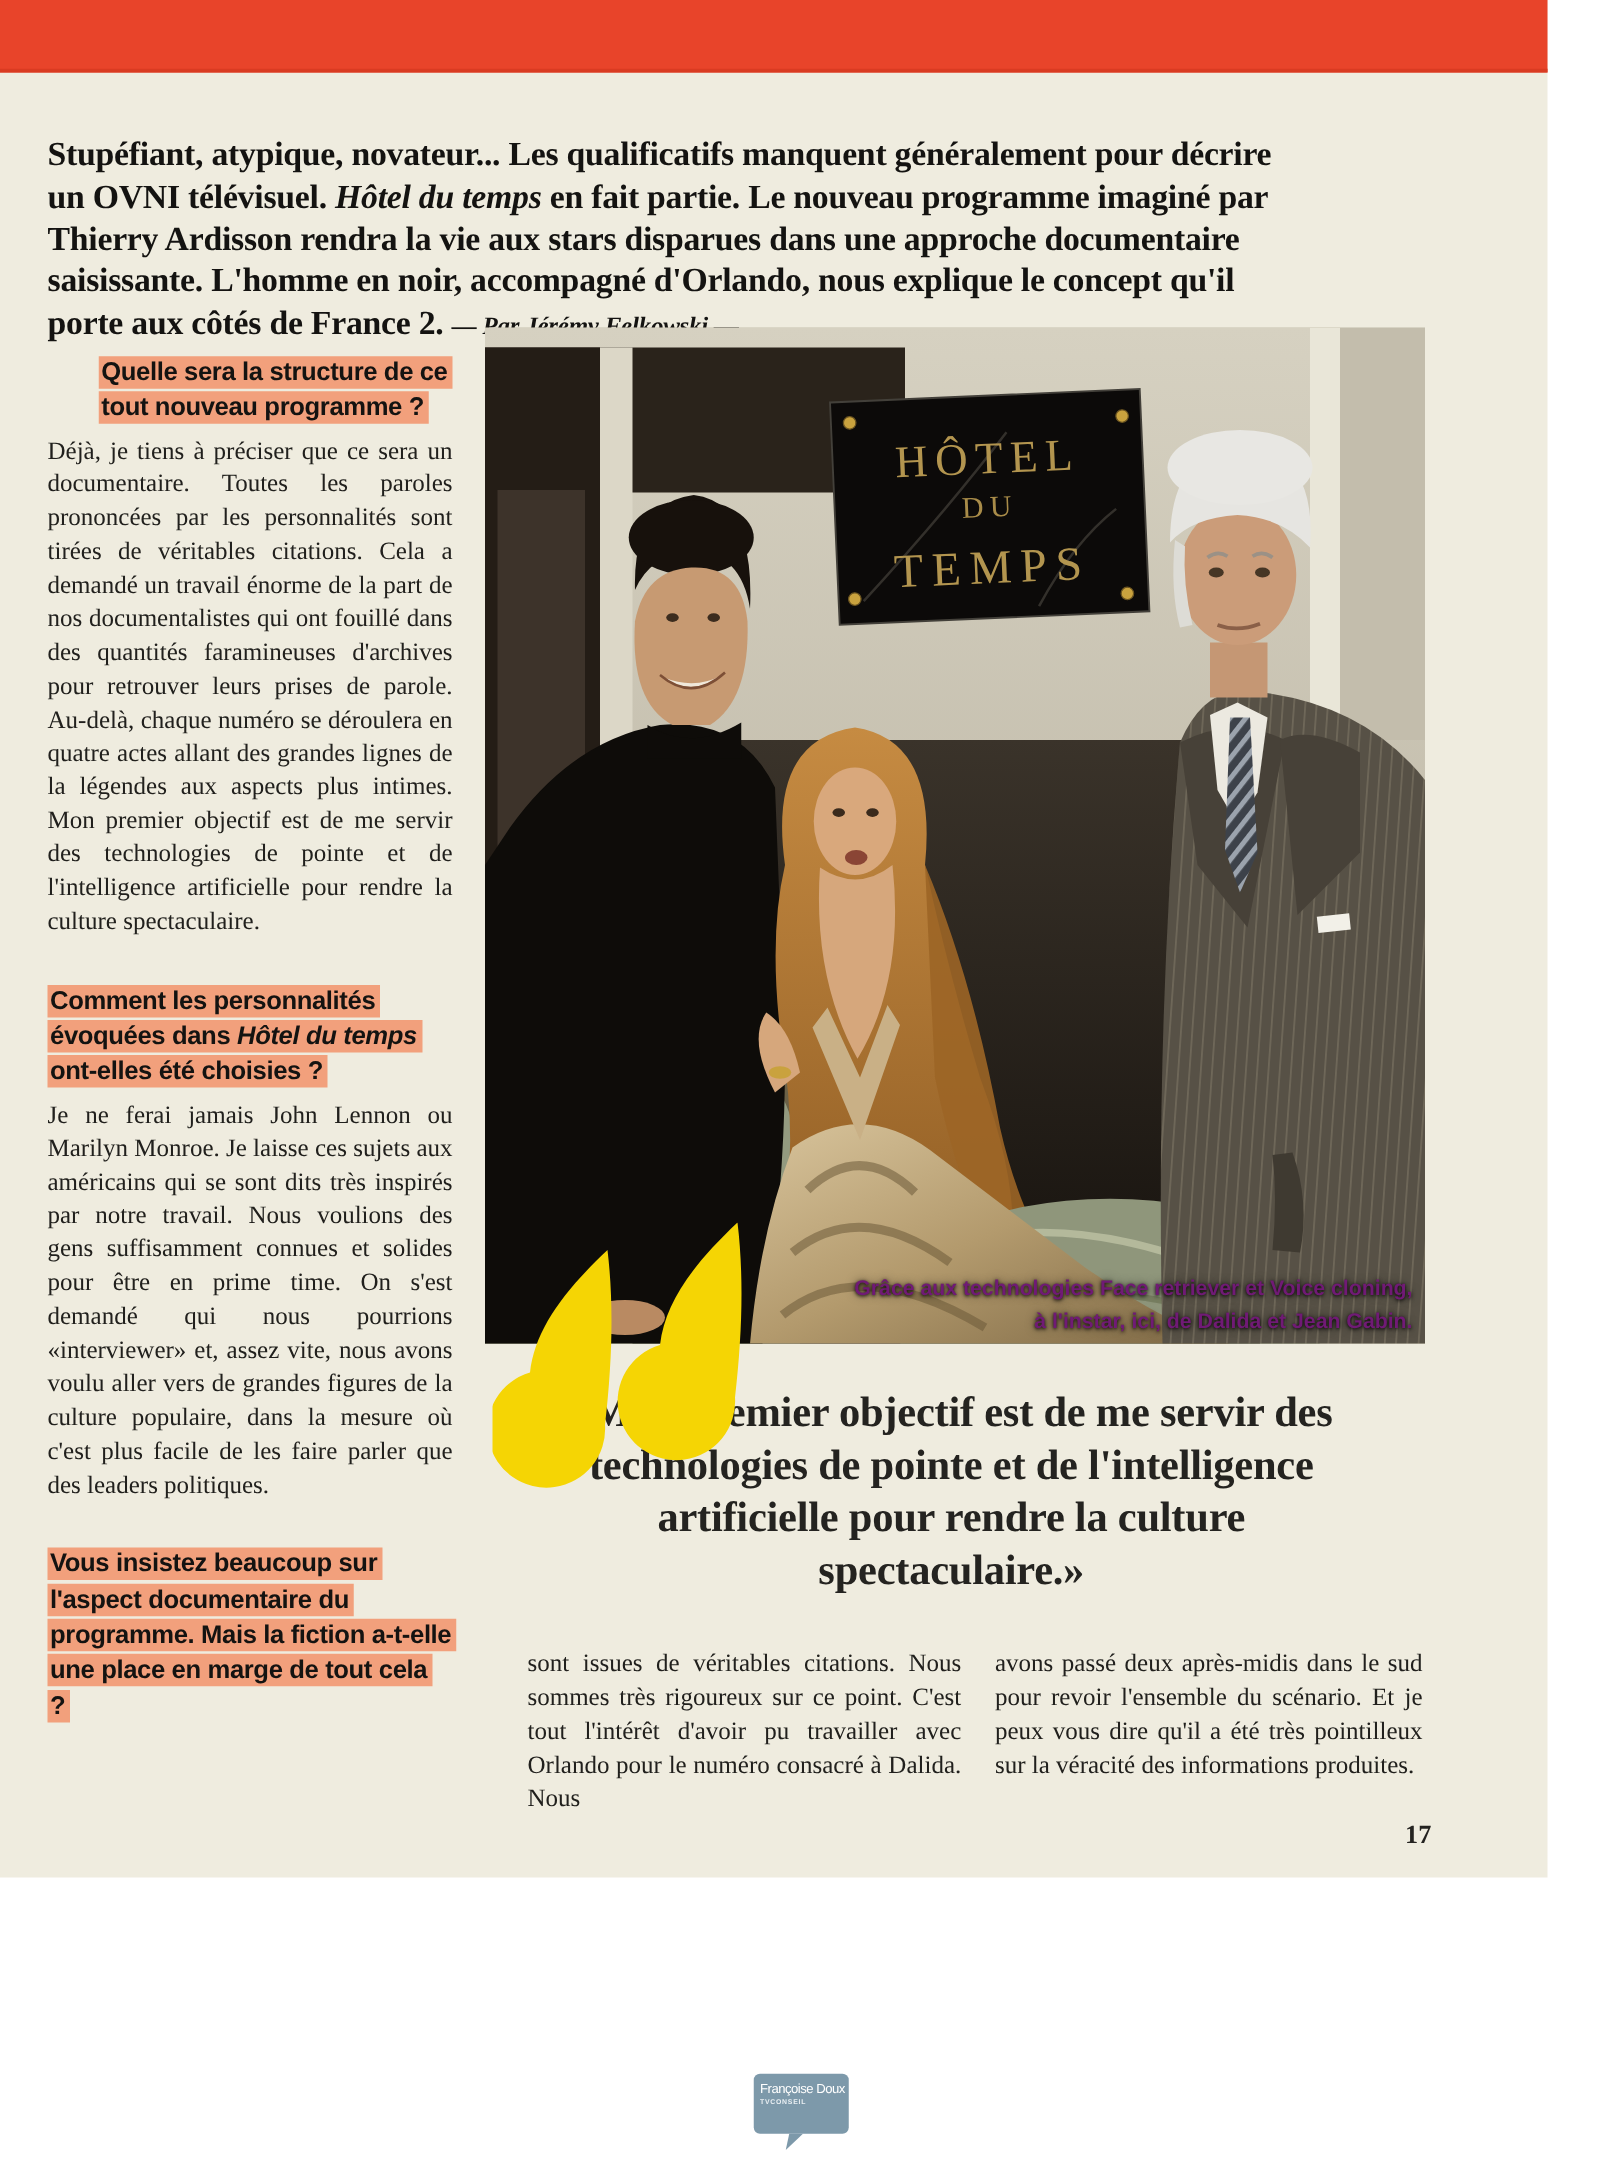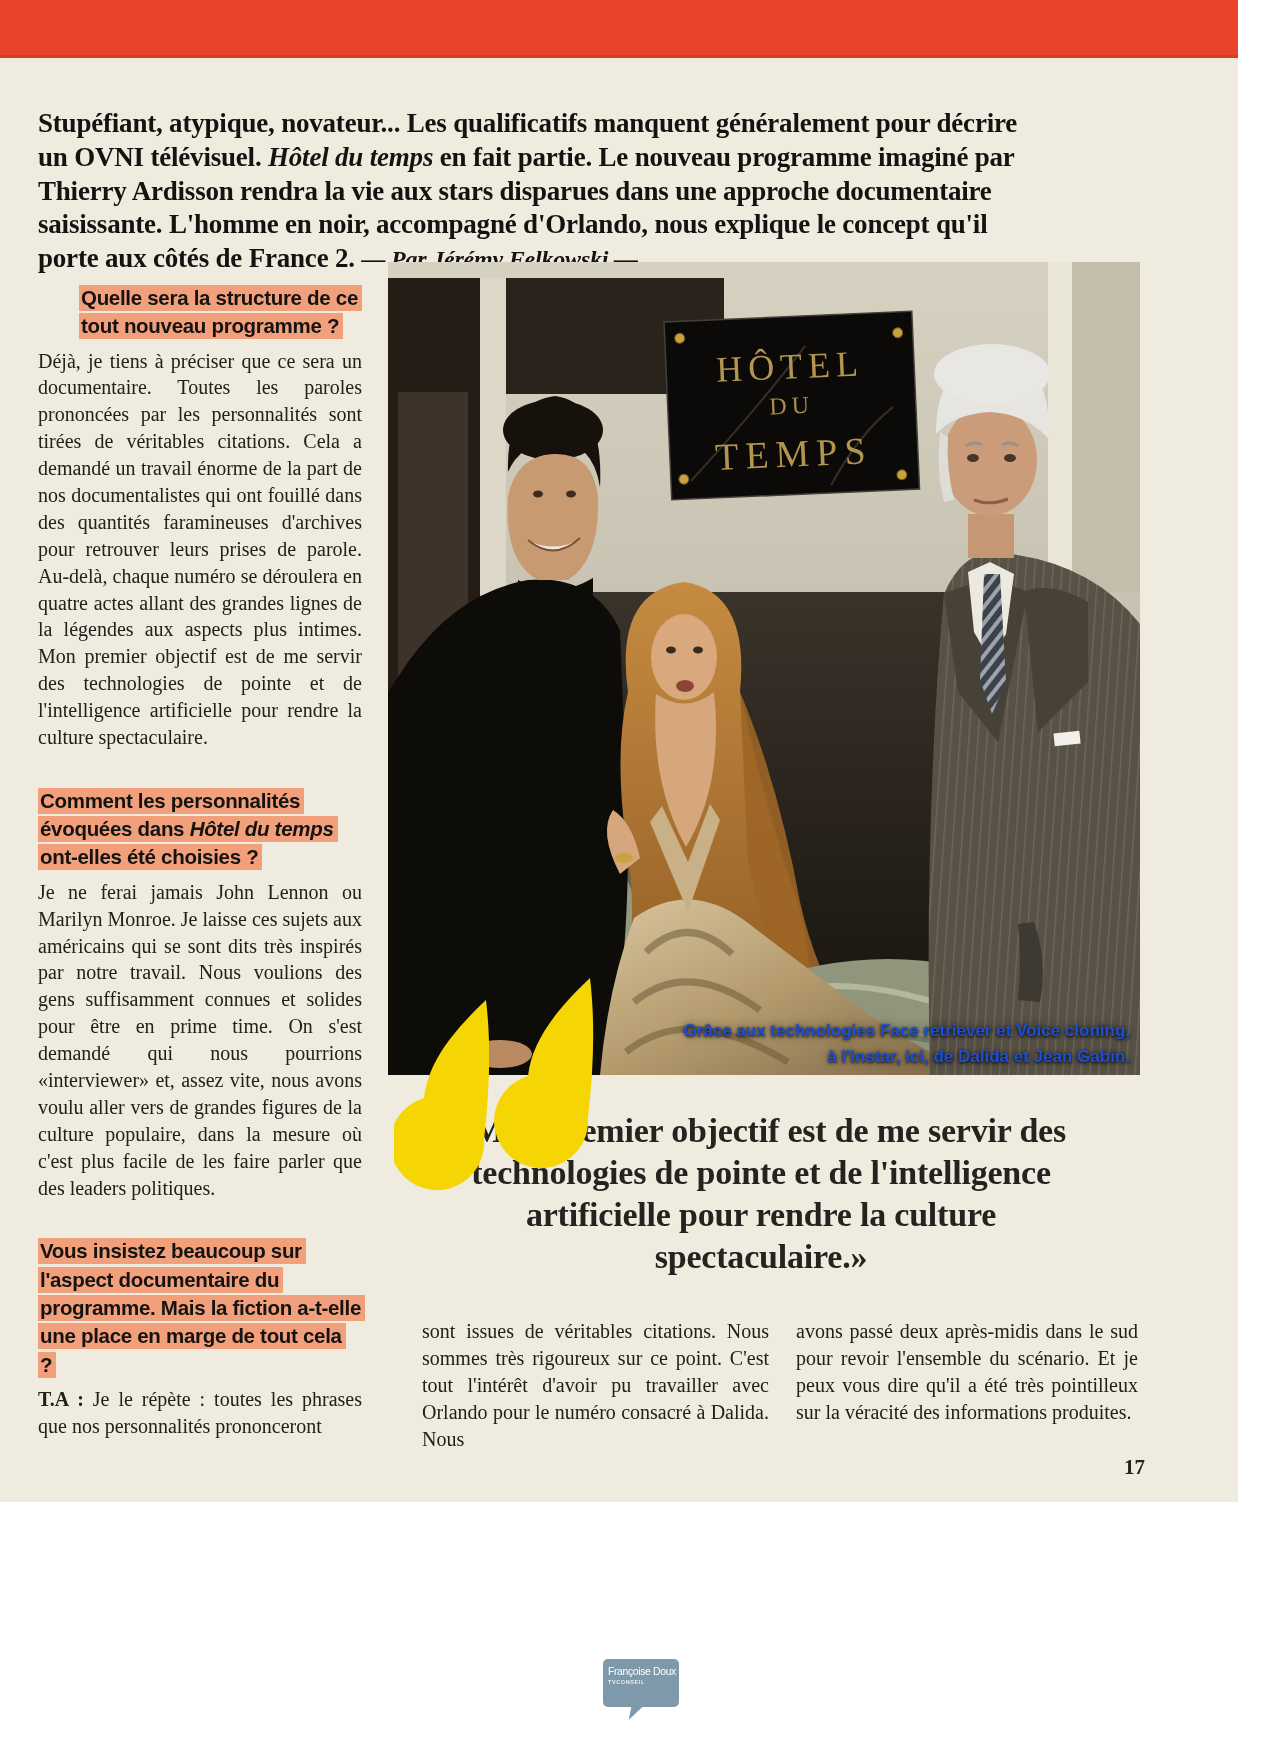--- a/index.html
+++ b/index.html
@@ -5,35 +5,35 @@
   html,body{margin:0;padding:0;background:#ffffff;}
   #page{position:relative;width:1280px;height:1739px;background:#ffffff;overflow:hidden;
         font-family:"Liberation Serif", serif;color:#1d1c1a;}
   .paper{position:absolute;left:0;top:0;width:1238px;height:1502px;background:#efecdf;}
   .redbar{position:absolute;left:0;top:0;width:1238px;height:55px;background:#e8442a;
           border-bottom:3px solid #d93b22;}
   
   .intro{position:absolute;left:38px;top:80px;width:980px;
          font-weight:bold;font-size:27px;line-height:1.25;color:#141311;letter-spacing:-0.2px;}
   .intro .it{font-style:italic;}
-  .byline{font-style:italic;font-weight:600;font-size:24px;margin-top:48px;}
+  .byline{font-style:italic;font-weight:600;font-size:20px;margin-top:48px;}
   
   .leftcol{position:absolute;left:38px;top:284px;width:324px;}
   .qhead{font-family:"Liberation Sans", sans-serif;font-weight:bold;font-size:20.5px;
          line-height:1.38;color:#141311;margin:36px 0 7px 0;letter-spacing:-0.3px;}
   .qhead:first-child{margin-top:0;padding-left:41px;}
   .hl{background:#f2a07c;padding:1px 4px 2px 2px;-webkit-box-decoration-break:clone;box-decoration-break:clone;}
   .hl .it{font-style:italic;}
   .bodytxt{font-size:20px;line-height:1.345;text-align:justify;margin:0;color:#21201d;}
   .speaker{font-weight:bold;}
   
   .photo{position:absolute;left:388px;top:262px;width:752px;height:813px;background:#c7c1b0;overflow:hidden;}
   .caption{position:absolute;right:10px;bottom:6px;text-align:right;z-index:4;
            font-family:"Liberation Sans", sans-serif;font-weight:bold;font-size:17px;line-height:1.5;
-           color:#1d4ed8;text-shadow:0 1px 3px rgba(0,0,0,.95),0 0 8px rgba(0,0,0,.55);}
+           color:#701a75;text-shadow:0 1px 3px rgba(0,0,0,.95),0 0 8px rgba(0,0,0,.55);}
   
   .quotes{position:absolute;left:394px;top:978px;z-index:6;}
   
   .pullquote{position:absolute;left:436px;top:1110px;width:650px;text-align:center;
              font-weight:bold;font-size:34px;line-height:1.24;color:#242320;letter-spacing:-0.2px;}
   
   .colmid{position:absolute;left:422px;top:1318px;width:347px;}
   .colright{position:absolute;left:796px;top:1318px;width:342px;}
   
   .pagenum{position:absolute;left:1085px;top:1455px;width:60px;text-align:right;
@@ -58,21 +58,20 @@
   <p class="intro"><span>Stupéfiant, atypique, novateur... Les qualificatifs manquent généralement pour décrire un OVNI télévisuel. </span><span class="it">Hôtel du temps</span><span> en fait partie. Le nouveau programme imaginé par Thierry Ardisson rendra la vie aux stars disparues dans une approche documentaire saisissante. L'homme en noir, accompagné d'Orlando, nous explique le concept qu'il porte aux côtés de France 2. </span><span class="byline">— Par Jérémy Felkowski —</span></p>
 
   <div class="leftcol">
     <h3 class="qhead"><span class="hl">Quelle sera la structure de ce tout nouveau programme ?</span></h3>
     <p class="bodytxt">Déjà, je tiens à préciser que ce sera un documentaire. Toutes les paroles prononcées par les personnalités sont tirées de véritables citations. Cela a demandé un travail énorme de la part de nos documentalistes qui ont fouillé dans des quantités faramineuses d'archives pour retrouver leurs prises de parole. Au-delà, chaque numéro se déroulera en quatre actes allant des grandes lignes de la légendes aux aspects plus intimes. Mon premier objectif est de me servir des technologies de pointe et de l'intelligence artificielle pour rendre la culture spectaculaire.</p>
 
     <h3 class="qhead"><span class="hl"><span>Comment les personnalités évoquées dans </span><span class="it">Hôtel du temps</span><span> ont-elles été choisies ?</span></span></h3>
     <p class="bodytxt">Je ne ferai jamais John Lennon ou Marilyn Monroe. Je laisse ces sujets aux américains qui se sont dits très inspirés par notre travail. Nous voulions des gens suffisamment connues et solides pour être en prime time. On s'est demandé qui nous pourrions «interviewer» et, assez vite, nous avons voulu aller vers de grandes figures de la culture populaire, dans la mesure où c'est plus facile de les faire parler que des leaders politiques.</p>
 
     <h3 class="qhead"><span class="hl">Vous insistez beaucoup sur l'aspect documentaire du programme. Mais la fiction a-t-elle une place en marge de tout cela ?</span></h3>
-    <p class="bodytxt"><span class="speaker">T.A :</span><span> Je le répète : toutes les phrases que nos personnalités prononceront</span></p>
   </div>
 
   <div class="photo">
     <svg width="752" height="813" viewBox="0 0 752 813" xmlns="http://www.w3.org/2000/svg">
       <defs>
         <linearGradient id="wallg" x1="0" y1="0" x2="0" y2="1">
           <stop offset="0" stop-color="#d6d1c1"></stop>
             <stop offset="0.6" stop-color="#c2bcab"></stop>
             <stop offset="1" stop-color="#a29c8b"></stop>
         </linearGradient>

